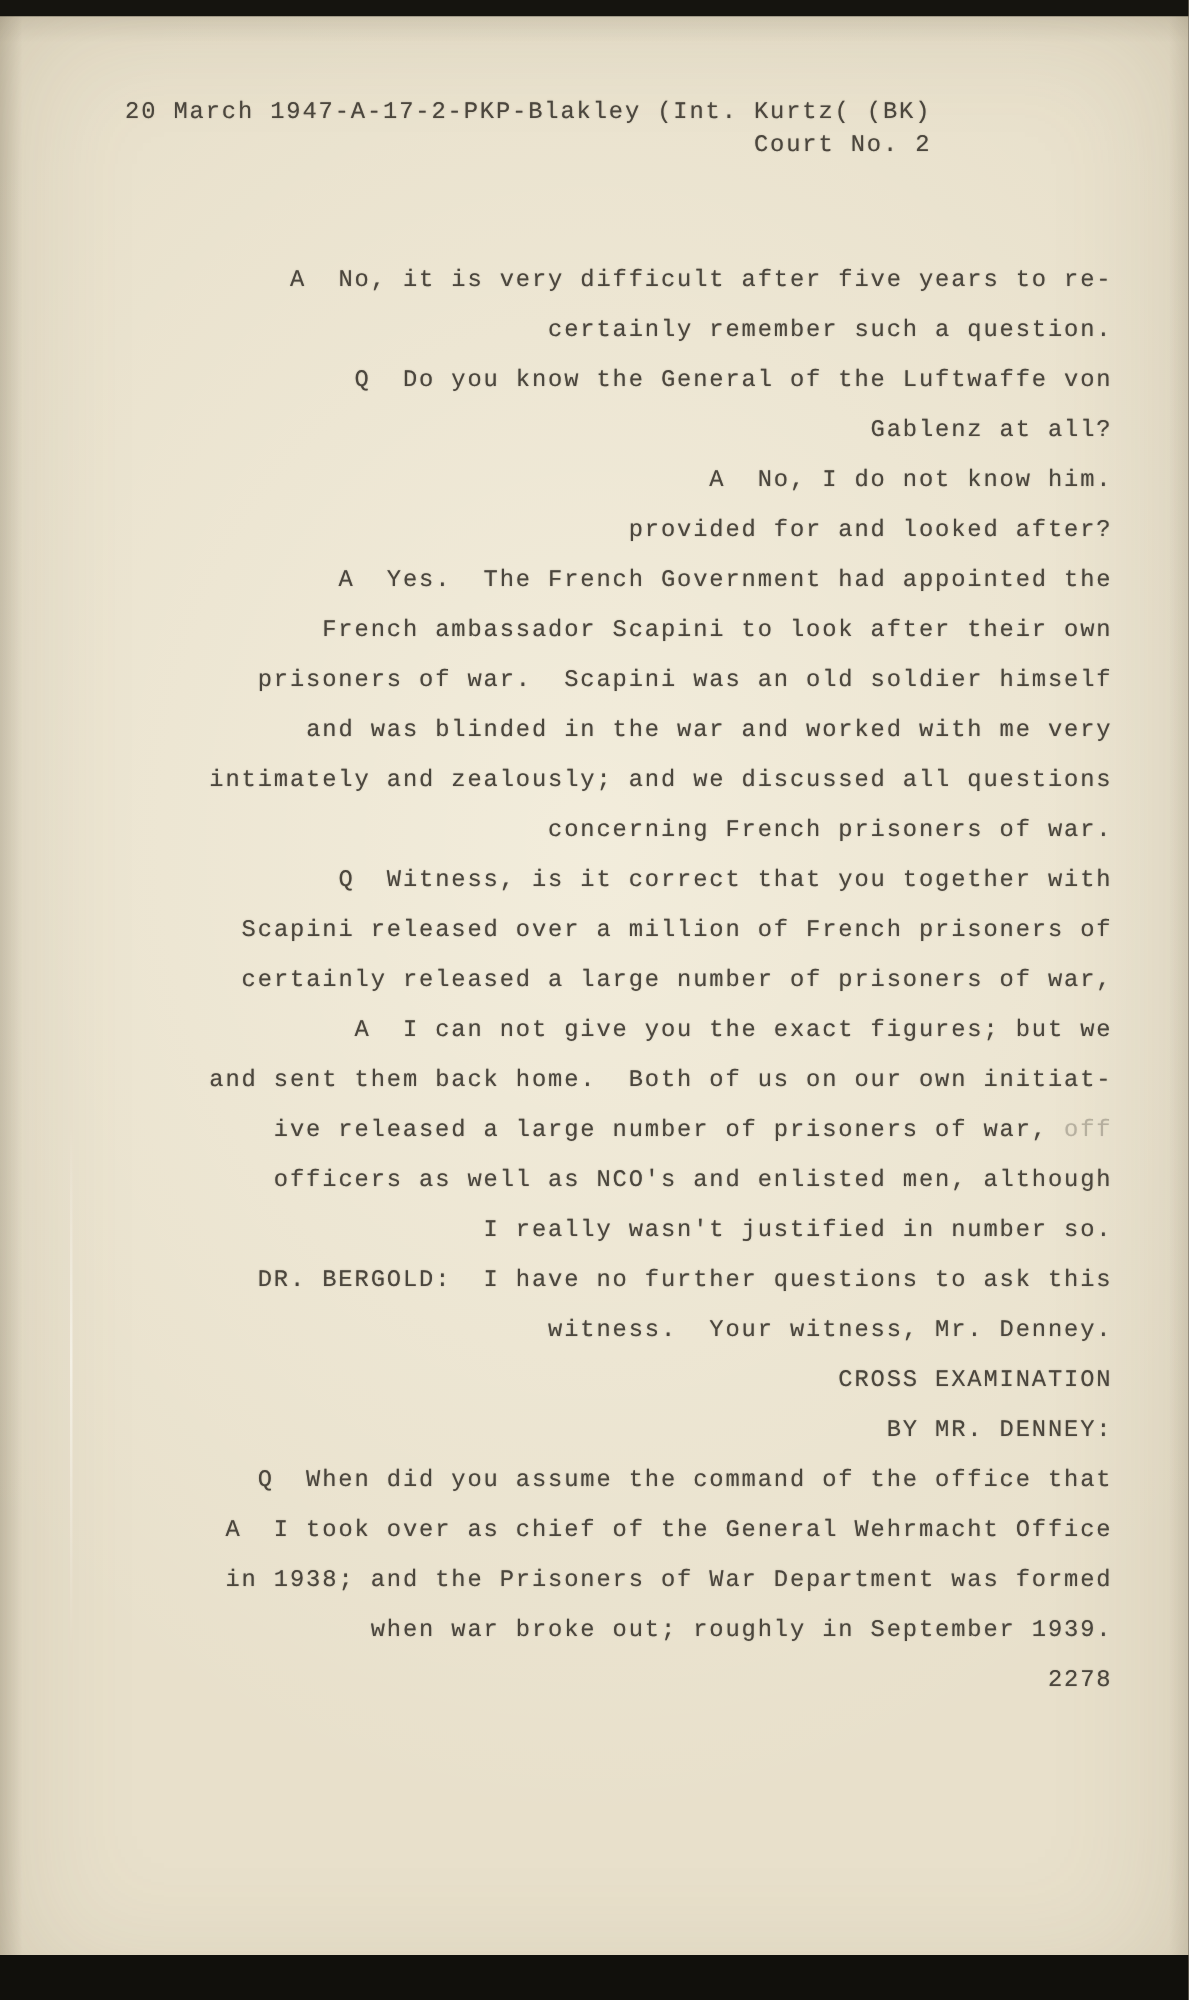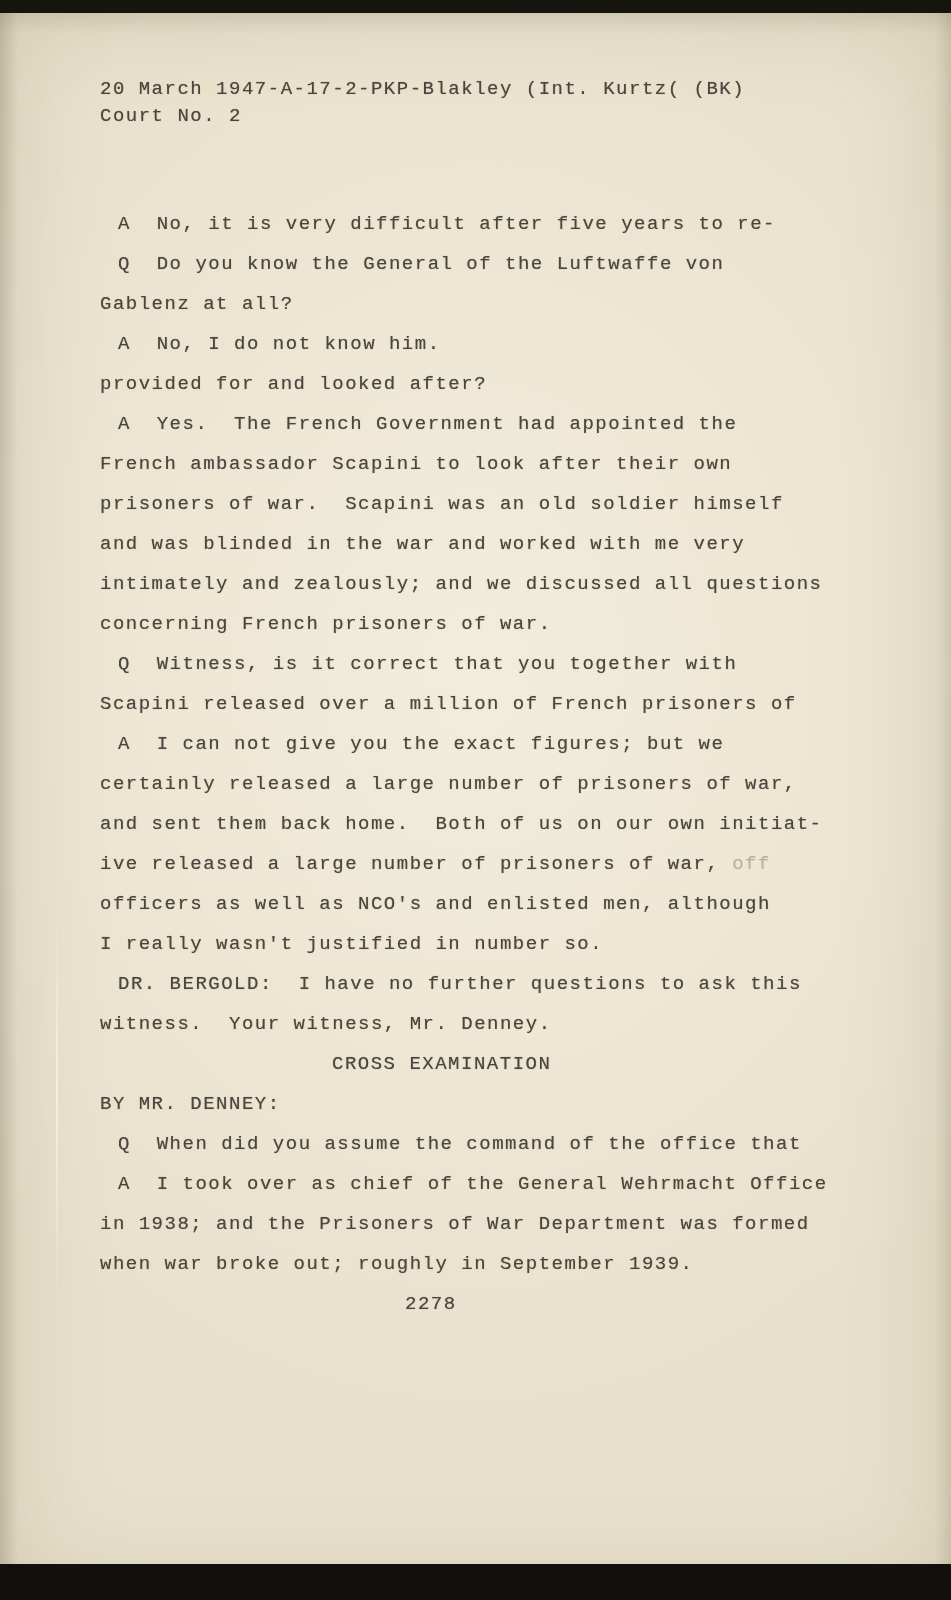--- a/index.html
+++ b/index.html
@@ -19,20 +19,21 @@
     font-family: "Liberation Mono", "DejaVu Sans Mono", monospace;
     color: #4b463d;
     background:
       radial-gradient(120% 85% at 50% 42%, rgba(255,252,240,0.45) 0%, rgba(255,252,240,0) 58%),
       linear-gradient(90deg, rgba(97,86,64,0.22) 0px, rgba(97,86,64,0) 18px),
       linear-gradient(270deg, rgba(97,86,64,0.14) 0px, rgba(97,86,64,0) 16px),
       linear-gradient(180deg, rgba(97,86,64,0.20) 0px, rgba(97,86,64,0) 34px),
       linear-gradient(0deg, rgba(97,86,64,0.16) 0px, rgba(97,86,64,0) 40px),
       #e8e0cb;
     box-shadow: inset 0 0 110px rgba(110,95,65,0.20);
+    text-align: right;
   }
 
   .scan-bar {
     position: absolute;
     left: 0;
     right: 0;
     z-index: 3;
   }
   .scan-bar.top    { top: 0;    height: 13px; background: #15140f; }
   .scan-bar.bottom { bottom: 0; height: 36px; background: #11100c; }
@@ -88,34 +89,35 @@
   <div class="crease"></div>
 
   <div class="header">
     <div class="line">20 March 1947-A-17-2-PKP-Blakley (Int. Kurtz( (BK)</div>
     <div class="line">Court No. 2</div>
   </div>
 
   <div class="doc-body">
 
   <div class="line indent"><span>A  No, it is very difficult after five years to re-</span></div>
+      <div class="line flush"><span>certainly remember such a question.</span></div>
       <div class="line indent"><span>Q  Do you know the General of the Luftwaffe von</span></div>
       <div class="line flush"><span>Gablenz at all?</span></div>
       <div class="line indent"><span>A  No, I do not know him.</span></div>
       <div class="line flush"><span>provided for and looked after?</span></div>
       <div class="line indent"><span>A  Yes.  The French Government had appointed the</span></div>
       <div class="line flush"><span>French ambassador Scapini to look after their own</span></div>
       <div class="line flush"><span>prisoners of war.  Scapini was an old soldier himself</span></div>
       <div class="line flush"><span>and was blinded in the war and worked with me very</span></div>
       <div class="line flush"><span>intimately and zealously; and we discussed all questions</span></div>
       <div class="line flush"><span>concerning French prisoners of war.</span></div>
       <div class="line indent"><span>Q  Witness, is it correct that you together with</span></div>
       <div class="line flush"><span>Scapini released over a million of French prisoners of</span></div>
+      <div class="line flush"><span>certainly released a large number of prisoners of war,</span></div>
       <div class="line indent"><span>A  I can not give you the exact figures; but we</span></div>
-      <div class="line flush"><span>certainly released a large number of prisoners of war,</span></div>
       <div class="line flush"><span>and sent them back home.  Both of us on our own initiat-</span></div>
       <div class="line flush"><span>ive released a large number of prisoners of war, </span><span class="faded">off</span></div>
       <div class="line flush"><span>officers as well as NCO's and enlisted men, although</span></div>
       <div class="line flush"><span>I really wasn't justified in number so.</span></div>
       <div class="line indent"><span>DR. BERGOLD:  I have no further questions to ask this</span></div>
       <div class="line flush"><span>witness.  Your witness, Mr. Denney.</span></div>
       <div class="line heading"><span>CROSS EXAMINATION</span></div>
       <div class="line flush"><span>BY MR. DENNEY:</span></div>
       <div class="line indent"><span>Q  When did you assume the command of the office that</span></div>
       <div class="line indent"><span>A  I took over as chief of the General Wehrmacht Office</span></div>

